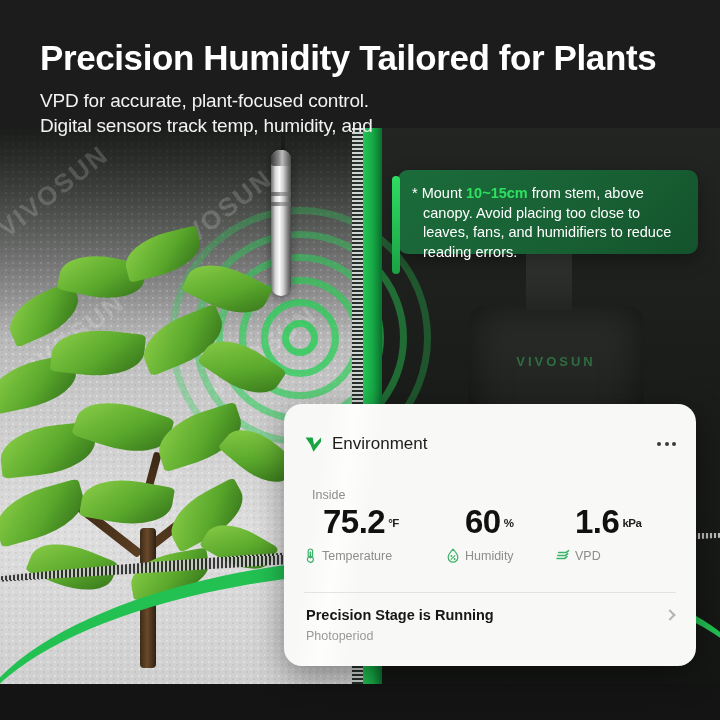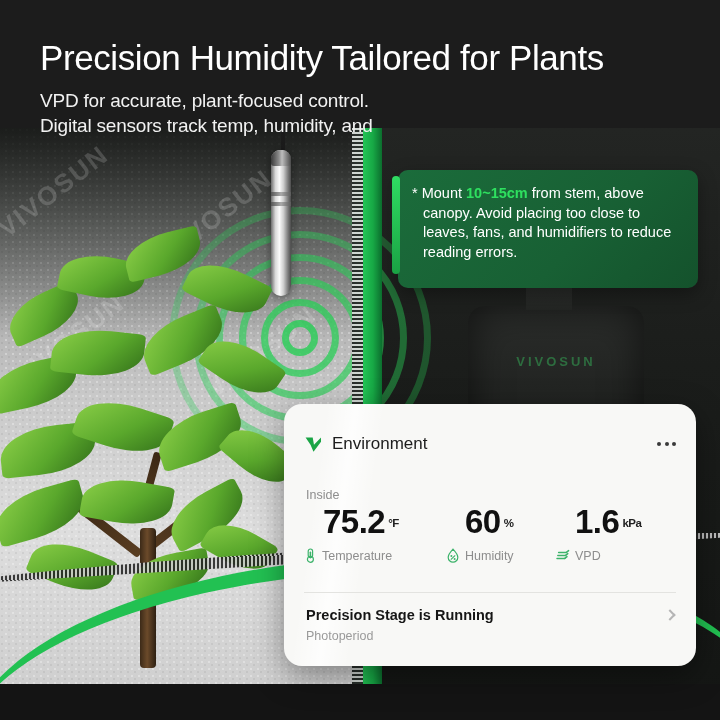--- a/index.html
+++ b/index.html
@@ -164,32 +164,32 @@
   }
   .pot::before{
     content:""; position:absolute; left:0; right:0; top:0; height:16px;
     background:linear-gradient(180deg,#5b5b5b,#3e3e3e);
     border-radius:12px 12px 0 0;
   }
 
   
   .headline{
     position:absolute; left:40px; top:38px;
-    font-size:35px; font-weight:400; color:#ffffff;
+    font-size:35px; font-weight:700; color:#ffffff;
     letter-spacing:-.4px; white-space:nowrap;
   }
   .subline{
     position:absolute; left:40px; top:88px;
     font-size:19px; font-weight:400; color:#f2f2f2;
     line-height:25px; letter-spacing:-.2px;
   }
 
   
   .callout{
-    position:absolute; left:398px; top:170px; width:300px; height:118px;
+    position:absolute; left:398px; top:170px; width:300px; height:84px;
     background:linear-gradient(135deg,#1b6c3b 0%,#186034 60%,#14522c 100%);
     border-radius:10px;
     box-shadow:0 6px 18px rgba(0,0,0,.35);
     padding:14px 16px 0 14px;
   }
   .callout-edge{
     position:absolute; left:-6px; top:6px; width:8px; height:98px;
     background:linear-gradient(180deg,#2fdc62,#1aa244);
     border-radius:4px;
   }
@@ -214,21 +214,21 @@
   .card-head{
     position:absolute; left:20px; top:30px; right:20px;
     display:flex; align-items:center;
   }
   .logo-v{ width:19px; height:19px; margin-right:9px; flex:0 0 auto; }
   .card-title{ font-size:17px; font-weight:400; color:#1d1d1d; }
   .dots{ margin-left:auto; display:flex; gap:3.5px; align-items:center; }
   .dots i{ width:4px; height:4px; border-radius:50%; background:#3a3a3a; display:block; }
 
   .inside-lbl{
-    position:absolute; left:22px; top:84px;
+    position:absolute; left:28px; top:84px;
     font-size:12.5px; color:#8d8d8d;
   }
   .metrics{
     position:absolute; left:20px; top:100px; right:18px;
     display:flex;
   }
   .metric{ flex:0 0 auto; }
   .m1{ width:142px; } .m2{ width:110px; } .m3{ width:110px; }
   .m-val{
     display:flex; align-items:flex-start;

